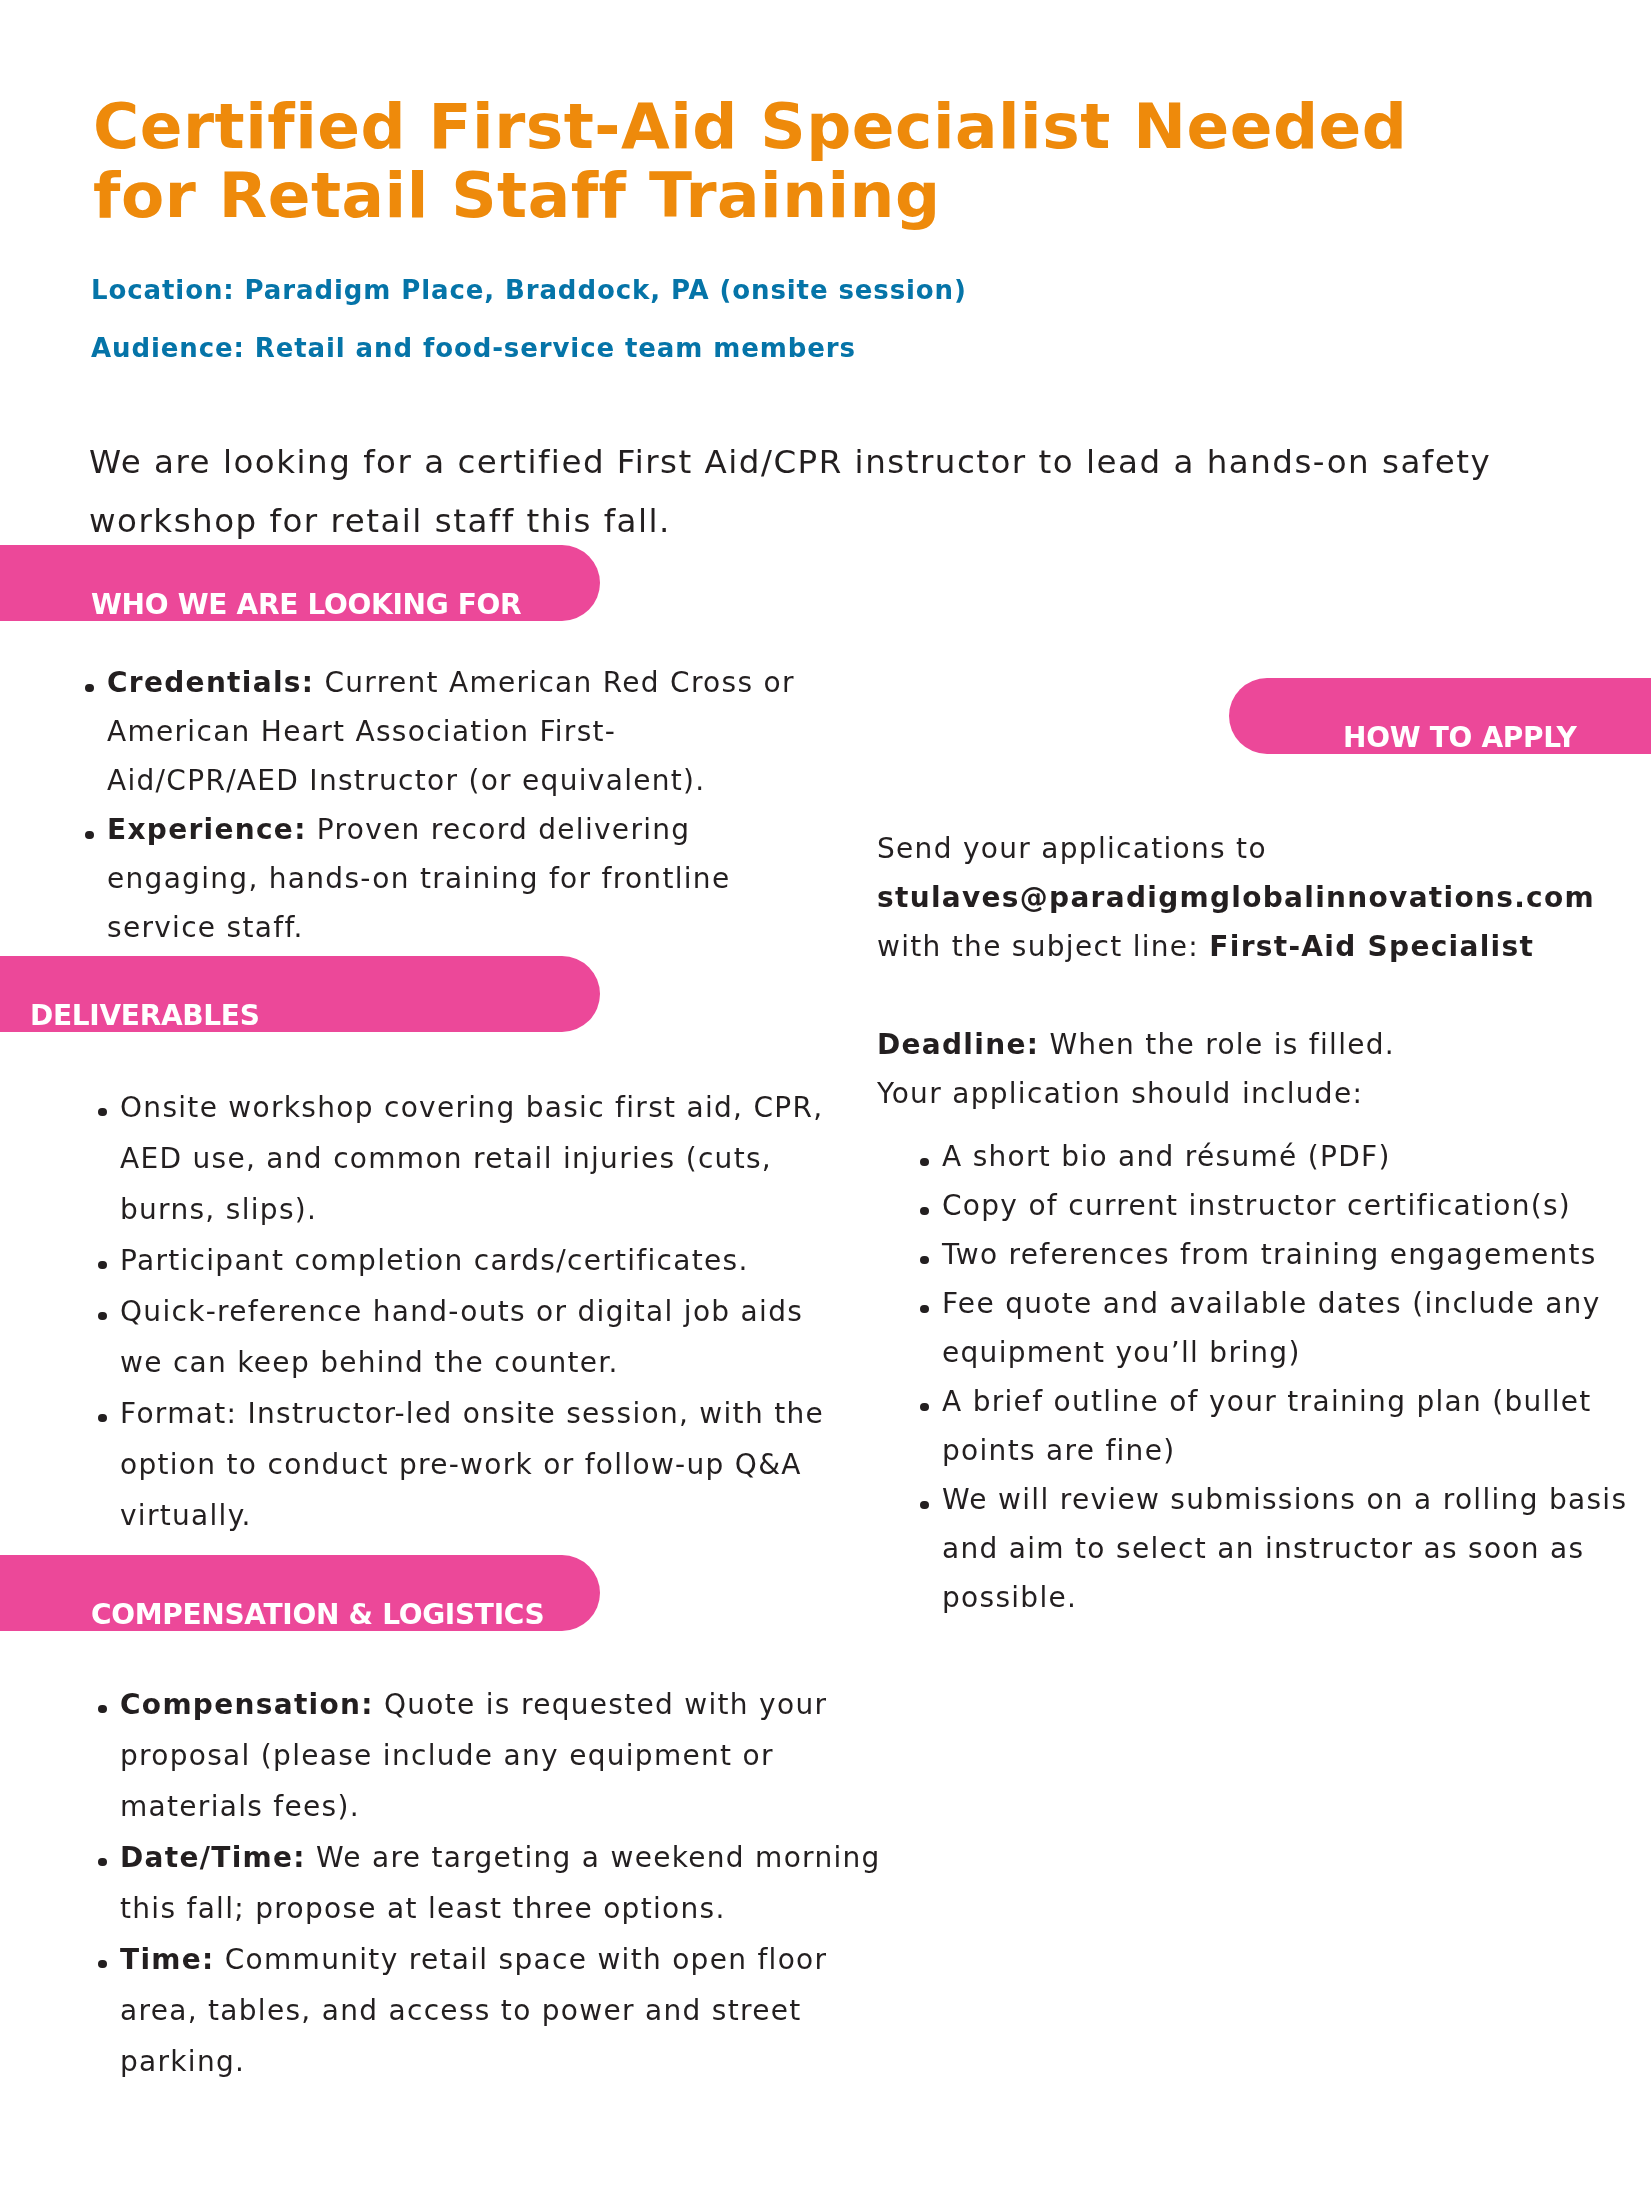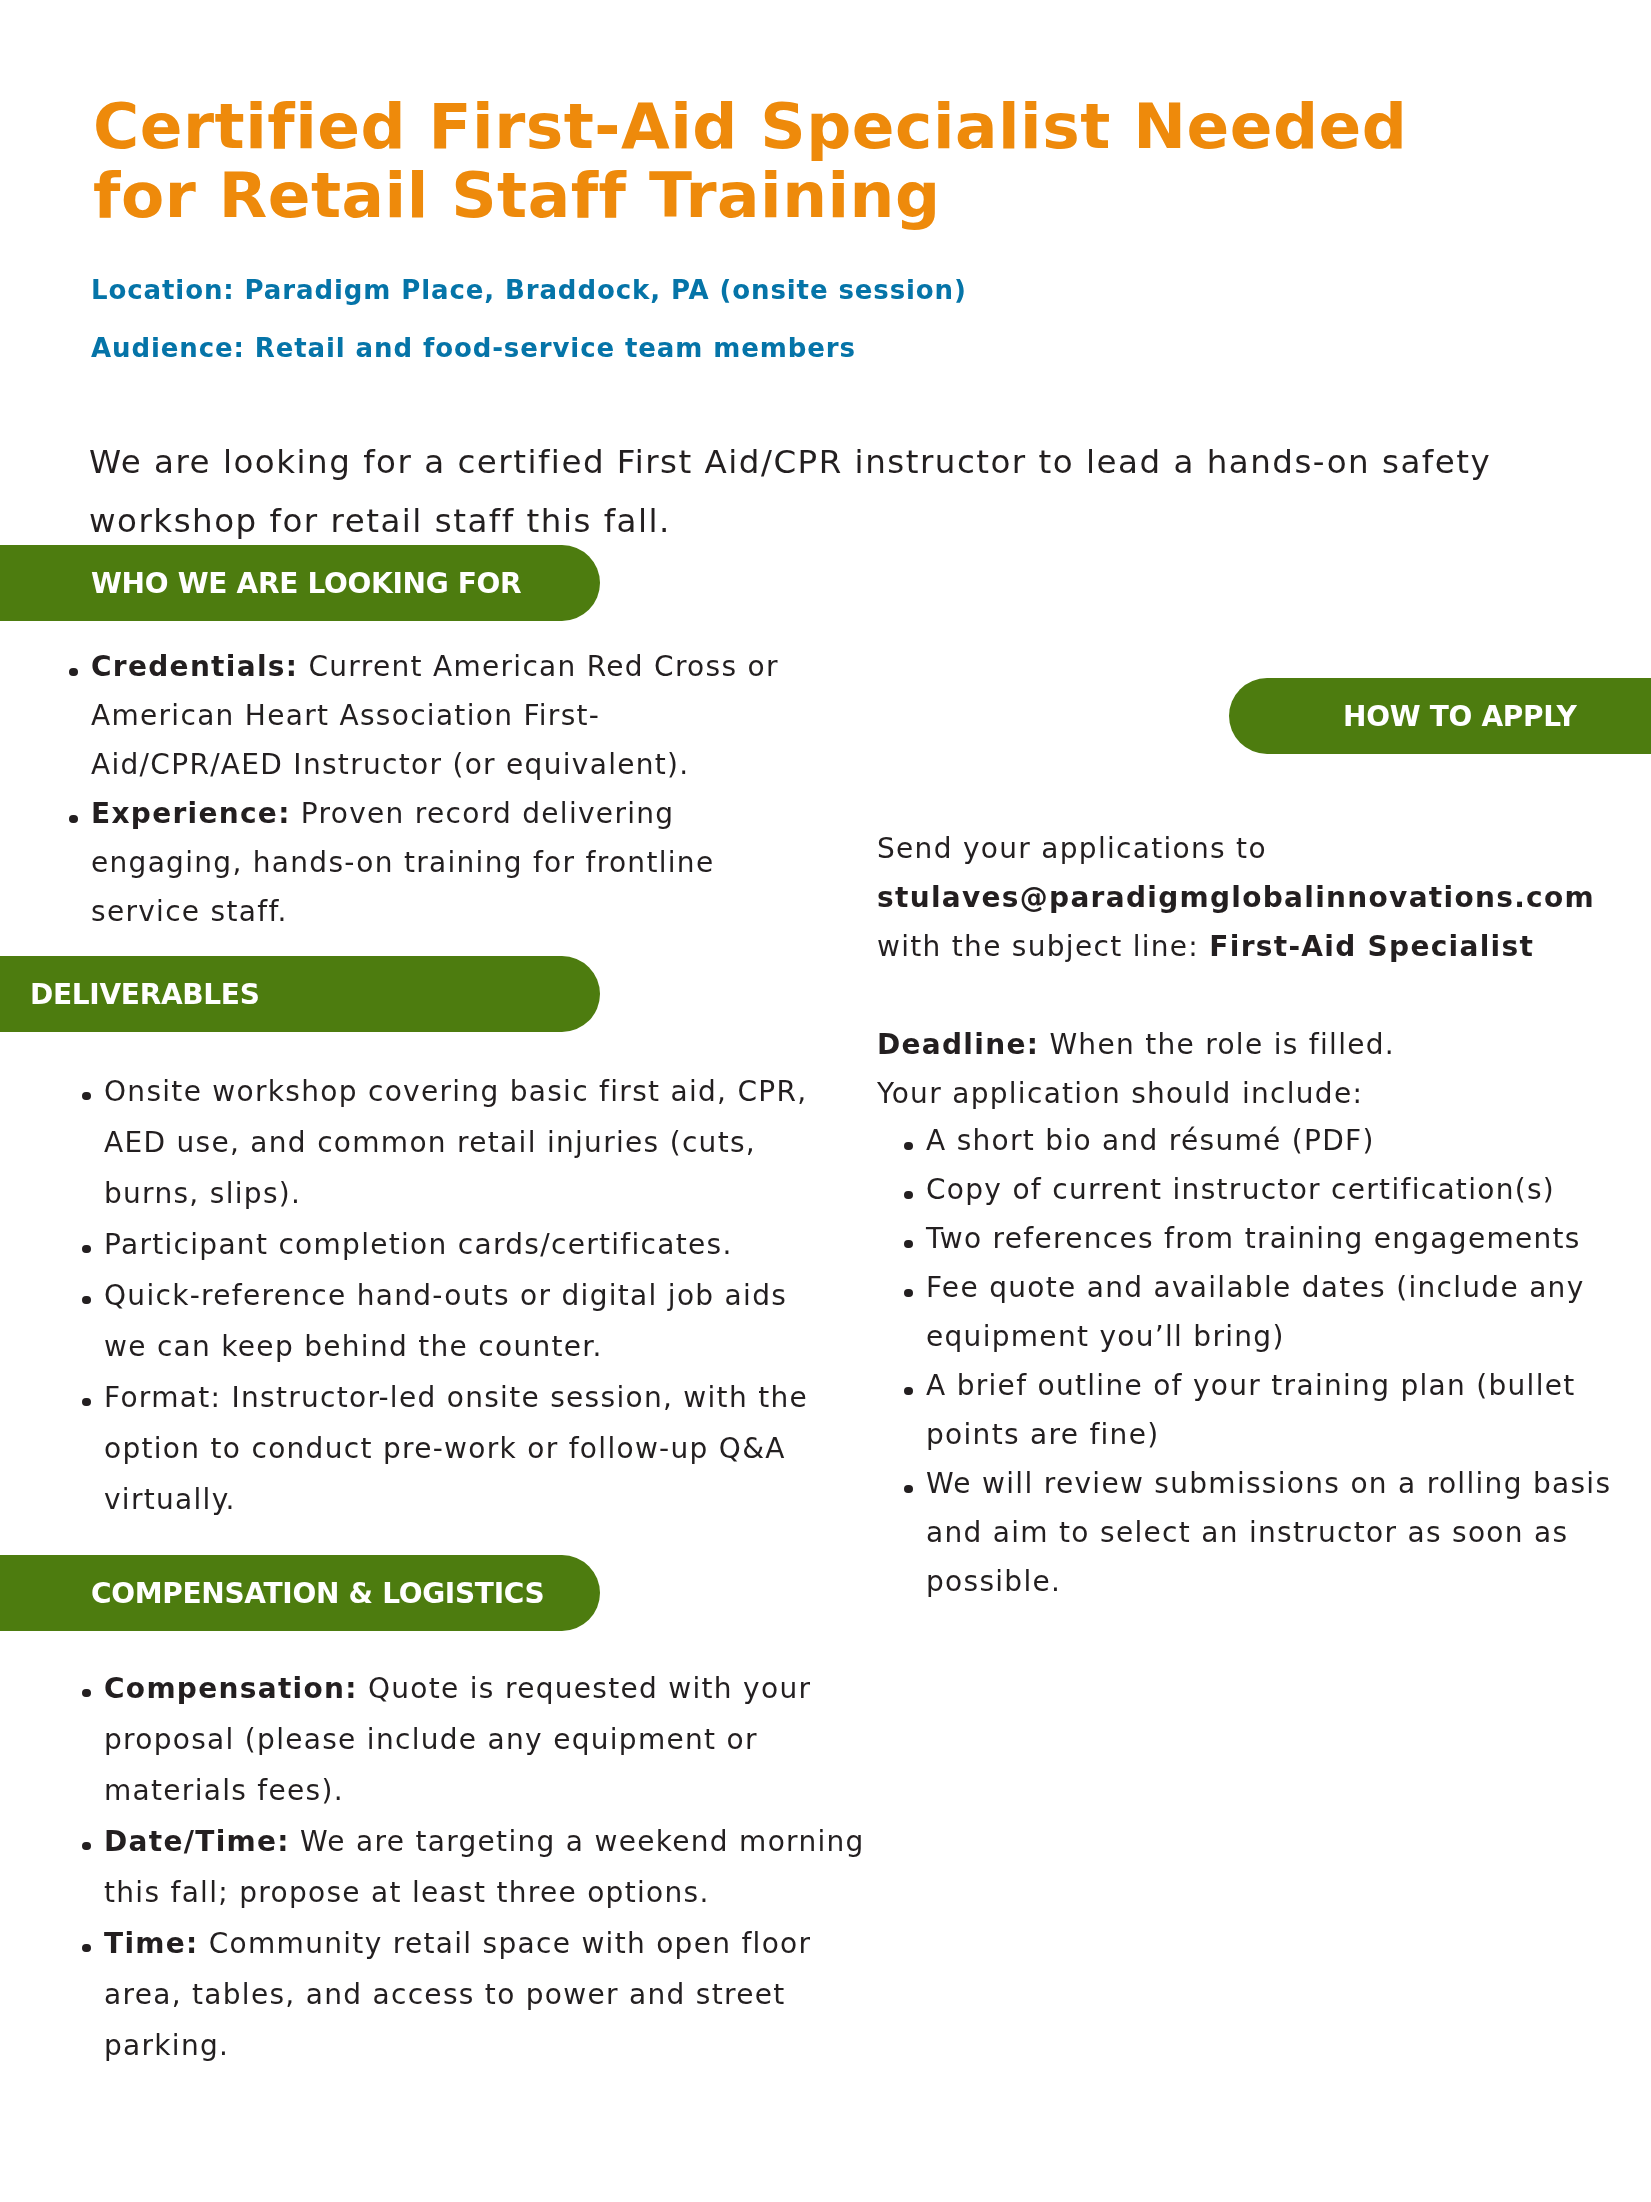--- a/index.html
+++ b/index.html
@@ -18,27 +18,27 @@
   .meta {
     left:91px; font-weight:bold; font-size:26px; line-height:38px;
     color:#0574a8; letter-spacing:0.9px; white-space:nowrap;
   }
   .intro {
     left:89px; top:400px; width:1415px;
     font-size:32.5px; line-height:59px; letter-spacing:1.5px; color:#231f20;
     font-weight:normal;
   }
   .pill {
-    background:#4d7c0f; color:#ffffff; height:76px;
-    display:flex; align-items:center; box-sizing:border-box;
+    background:#ec4899; color:#ffffff; height:76px;
+    display:flex; align-items:flex-end; box-sizing:border-box;
     font-weight:bold; font-size:28px; letter-spacing:-0.3px;
   }
   .pill-left { left:0; width:600px; border-radius:0 38px 38px 0; padding-left:91px; }
   .pill-right { left:1229px; width:423px; border-radius:38px 0 0 38px; padding-left:114px; }
-  ul.blist { margin:0; padding:0; list-style:none; }
+  ul.blist { margin:16px; padding:0; list-style:none; }
   ul.blist li { position:relative; }
   ul.blist li::before {
     content:""; position:absolute; width:8.6px; height:8.6px; border-radius:50%;
     background:#231f20; left:-22px; top:calc(0.5em + 11.5px);
   }
   .body-txt { font-size:28px; letter-spacing:1.3px; color:#231f20; }
   .who { left:91px; top:642px; width:688px; line-height:49px; }
   .deliv { left:104px; top:1066px; width:726px; line-height:51px; }
   .comp { left:104px; top:1663px; width:784px; line-height:51px; }
   .apply { left:877px; top:824px; width:765px; line-height:49px; }

